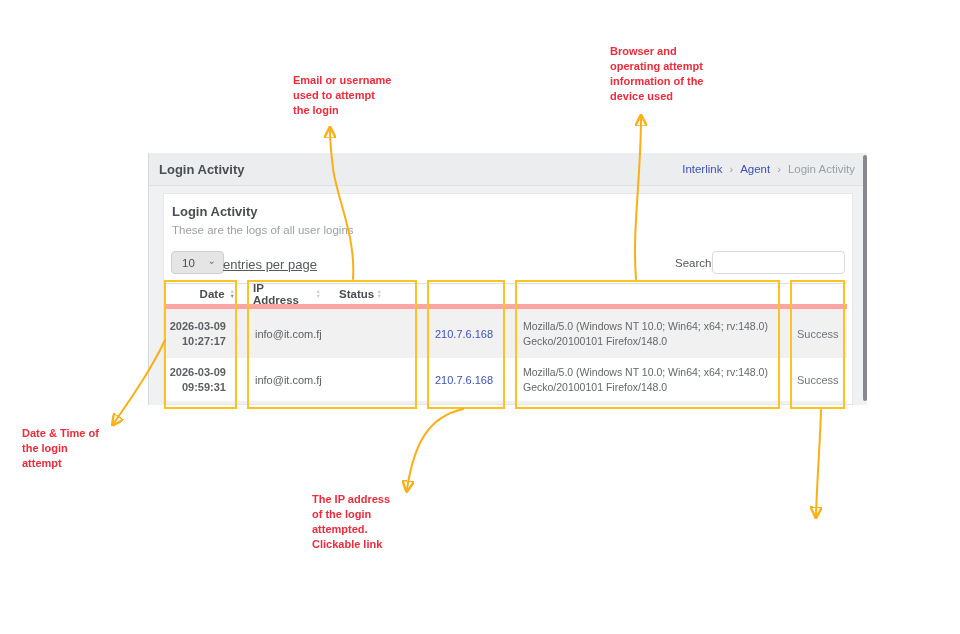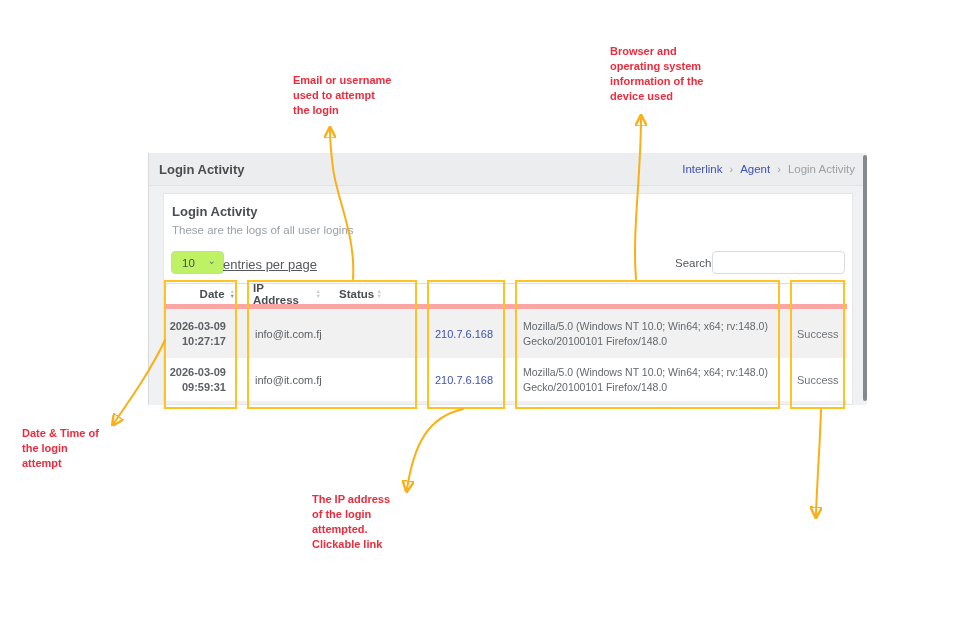--- a/index.html
+++ b/index.html
@@ -53,21 +53,21 @@
 
   .card {
     position:absolute; left:14px; top:40px; width:690px; height:212px;
     background:#ffffff; border:1px solid #e4e6e8; overflow:hidden;
   }
   .card-title { position:absolute; left:8px; top:10px; font-size:13px; font-weight:bold; color:#4a4e52; }
   .card-subtitle { position:absolute; left:8px; top:30px; font-size:11.5px; color:#9ba1a6; }
 
   .entries-select {
     position:absolute; left:7px; top:57px; width:53px; height:23px;
-    border:1px solid #ccd0d3; border-radius:4px; background:#bef264;
+    border:1px solid #ccd0d3; border-radius:4px; background:#e5e5e5;
     display:flex; align-items:center; justify-content:space-between;
     padding:0 7px 0 10px; font-size:11.5px; color:#4a4e52; cursor:pointer;
   }
   .chev { color:#6f7478; font-size:10px; line-height:8px; margin-top:-4px; }
   .entries-label { position:absolute; left:59px; top:63px; font-size:13px; color:#55595d;text-decoration:underline; }
   .search-label { position:absolute; left:511px; top:63px; font-size:11.5px; color:#55595d; }
   .search-input {
     position:absolute; left:548px; top:57px; width:133px; height:23px;
     border:1px solid #d9dcde; border-radius:4px; background:#fff;
     font-size:11.5px; color:#4a4e52; padding:0 6px; outline:none;
@@ -112,21 +112,21 @@
     <path d="M 636 279 C 632 232 641 176 641 118" marker-end="url(#ah)"></path>
     <path d="M 165 340 C 152 368 132 397 114 423" marker-end="url(#ah)"></path>
     <path d="M 463 409 C 428 417 414 444 407 489" marker-end="url(#ah)"></path>
     <path d="M 821 410 C 820 445 817 480 816 515" marker-end="url(#ah)"></path>
   </svg>
 
   <div class="ann" id="ann-identifier">Email or username
 used to attempt
 the login</div>
   <div class="ann" id="ann-useragent">Browser and
-operating system
+operating attempt
 information of the
 device used</div>
   <div class="ann" id="ann-date">Date &amp; Time of
 the login
 attempt</div>
   <div class="ann" id="ann-ip">The IP address
 of the login
 attempted.
 Clickable link</div>
 

